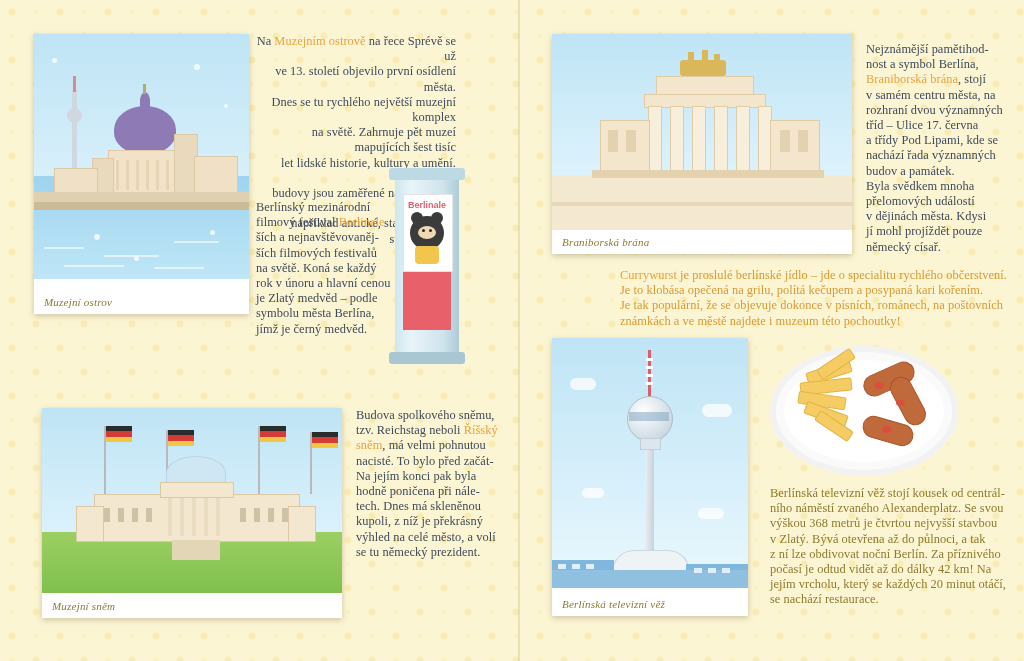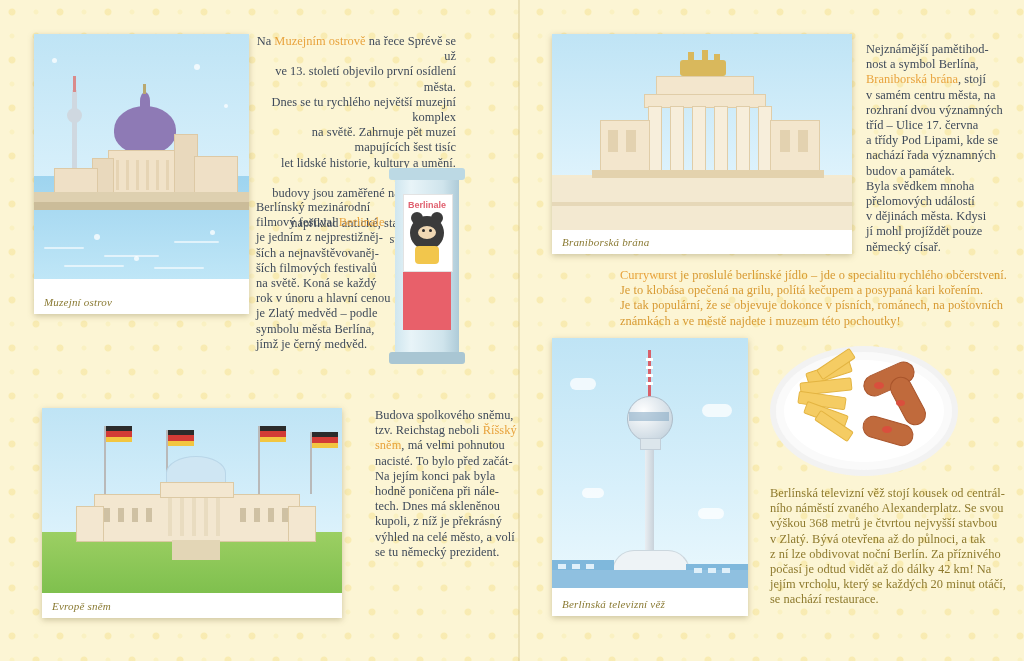--- a/index.html
+++ b/index.html
@@ -226,21 +226,20 @@
     <div>Dnes se tu rychlého největší muzejní komplex</div>
     <div>na světě. Zahrnuje pět muzeí mapujících šest tisíc</div>
     <div>let lidské historie, kultury a umění. Jednotlivé</div>
     <div>budovy jsou zaměřené na různé typy umění –</div>
     <div>například antické, staroegyptské, středověké…</div>
   </div>
 
   <div class="txt" style="left:256px; top:200px; width:190px;">
     <div>Berlínský mezinárodní</div>
     <div><span>filmový festival </span><span class="hl">Berlinale</span></div>
-    <div>je jedním z nejprestižněj-</div>
     <div>ších a nejnavštěvovaněj-</div>
     <div>ších filmových festivalů</div>
     <div>na světě. Koná se každý</div>
     <div>rok v únoru a hlavní cenou</div>
     <div>je Zlatý medvěd – podle</div>
     <div>symbolu města Berlína,</div>
     <div>jímž je černý medvěd.</div>
   </div>
 
   <div id="pillar-illo" style="position:absolute; left:395px; top:172px; width:64px; height:188px;">
@@ -307,24 +306,24 @@
       <div style="position:absolute; left:76px; top:100px; width:6px; height:14px; background:#cfc1a3;"></div>
       <div style="position:absolute; left:90px; top:100px; width:6px; height:14px; background:#cfc1a3;"></div>
       <div style="position:absolute; left:104px; top:100px; width:6px; height:14px; background:#cfc1a3;"></div>
       <div style="position:absolute; left:198px; top:100px; width:6px; height:14px; background:#cfc1a3;"></div>
       <div style="position:absolute; left:212px; top:100px; width:6px; height:14px; background:#cfc1a3;"></div>
       <div style="position:absolute; left:226px; top:100px; width:6px; height:14px; background:#cfc1a3;"></div>
       <div style="position:absolute; left:240px; top:100px; width:6px; height:14px; background:#cfc1a3;"></div>
 
       <div style="position:absolute; left:130px; top:132px; width:48px; height:20px; background:#e3d6b6;"></div>
     </div>
-    <div class="caption">Evropě sněm</div>
-  </div>
-
-  <div class="txt" style="left:356px; top:408px; width:190px;margin-left:19px;">
+    <div class="caption">Muzejní sněm</div>
+  </div>
+
+  <div class="txt" style="left:356px; top:408px; width:190px;">
     <div>Budova spolkového sněmu,</div>
     <div><span>tzv. Reichstag neboli </span><span class="hl">Říšský</span></div>
     <div><span class="hl">sněm</span><span>, má velmi pohnutou</span></div>
     <div>nacisté. To bylo před začát-</div>
     <div>Na jejím konci pak byla</div>
     <div>hodně poničena při nále-</div>
     <div>tech. Dnes má skleněnou</div>
     <div>kupoli, z níž je překrásný</div>
     <div>výhled na celé město, a volí</div>
     <div>se tu německý prezident.</div>

